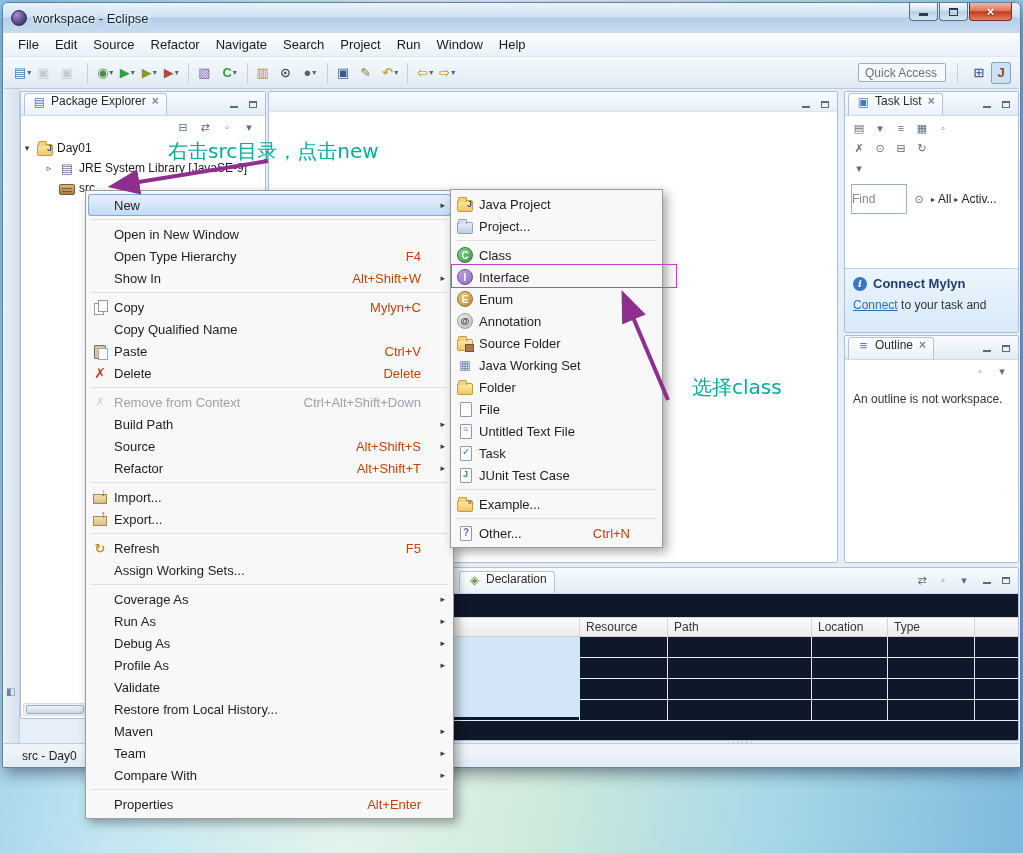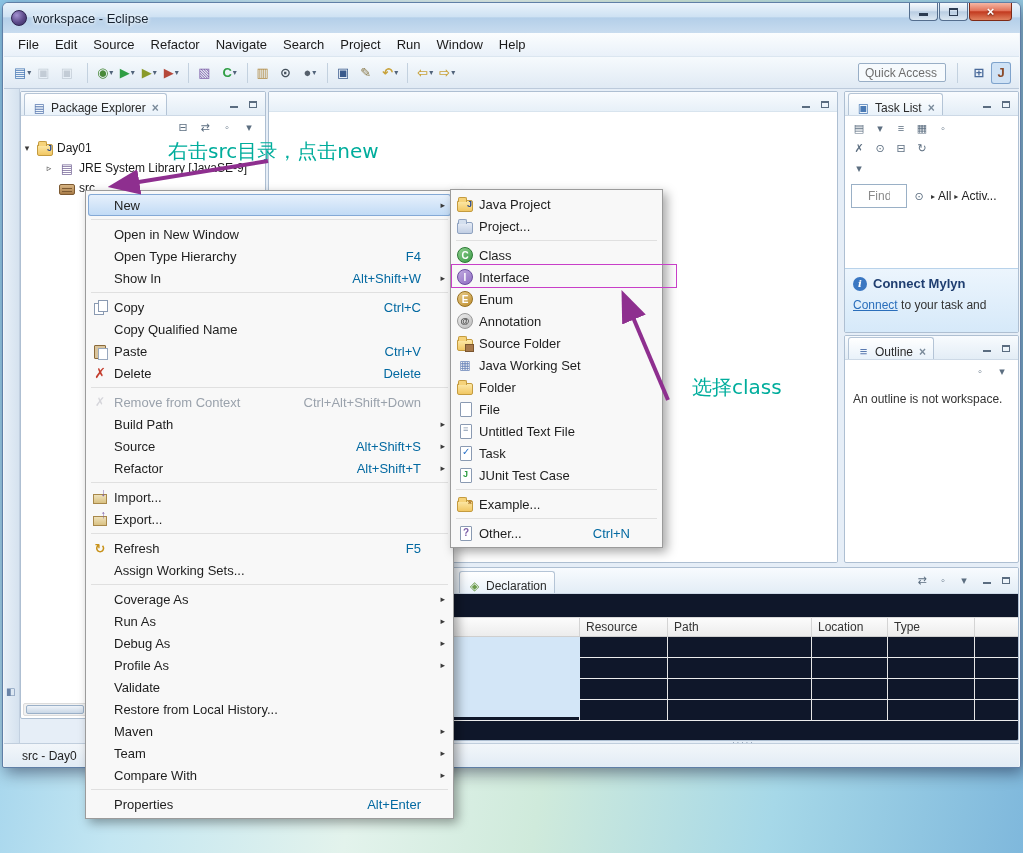--- a/index.html
+++ b/index.html
@@ -62,21 +62,21 @@
   
   .workbench { position:absolute; left:1px; right:1px; top:86px; bottom:24px; background:#e6eef7; }
   .left-trim { position:absolute; left:0; top:0; width:16px; height:100%;
     background:linear-gradient(90deg,#e7eff7,#d5e2ef); border-right:1px solid #c2d0e0; }
   .trim-ic { position:absolute; left:2px; bottom:46px; font-size:10px; color:#6a84a8; }
 
   .panel { position:absolute; border:1px solid #aebfd2; background:#fff; border-radius:2px;
     display:flex; flex-direction:column; overflow:hidden; }
   .phead { height:24px; background:linear-gradient(#f8fbfe,#e3edf6); border-bottom:1px solid #cdd9e6;
     display:flex; align-items:flex-end; padding:0 3px; flex:0 0 24px; position:relative; }
-  .vtab { display:flex; align-items:flex-end; gap:4px; height:22px; padding:0 7px;
+  .vtab { display:flex; align-items:flex-start; gap:4px; height:22px; padding:0 7px;
     background:linear-gradient(#ffffff,#e9f2fa); border:1px solid #b4c4d6; border-bottom:none;
     border-radius:3px 3px 0 0; font-size:12px; color:#2b2b2b; white-space:nowrap; cursor:pointer; }
   .tabclose { color:#7a8a9a; font-size:12px; font-weight:bold; margin-left:2px; cursor:pointer; }
   .pbtns { position:absolute; right:4px; top:5px; display:flex; }
   .pbtn { width:16px; height:14px; display:flex; align-items:center; justify-content:center;
     margin-left:3px; cursor:pointer; }
   .pbtn .sh-min { width:8px; height:2px; background:#5a6c80; margin-top:5px; }
   .pbtn .sh-max { width:8px; height:7px; border:1px solid #5a6c80; border-top:2px solid #5a6c80; }
   .tabic { width:15px; height:15px; display:inline-flex; align-items:center; justify-content:center; }
   .tabic.pkgexp::after { content:"▤"; color:#5a7ab0; font-size:12px; }
@@ -103,22 +103,22 @@
   
   .editor { left:264px; top:2px; width:570px; height:472px; }
   .ehead { height:20px; background:linear-gradient(#f8fbfe,#e7f0f8); border-bottom:1px solid #d8e4ee;
     position:relative; flex:0 0 20px; }
   .ebody { flex:1; background:#fff; }
 
   
   .tasks-p { left:840px; top:2px; width:175px; height:242px; }
   .trowicons { display:flex; align-items:center; gap:5px; padding:4px 6px 0 6px; }
   .findrow { display:flex; align-items:center; gap:4px; padding:8px 4px 0 6px; white-space:nowrap; overflow:hidden; }
-  .find { width:56px; height:24px; border:1px solid #9ab0c6; font-size:12px; color:#8a8a8a;
-    padding:0 16px; font-family:inherit; }
+  .find { width:56px; height:30px; border:1px solid #9ab0c6; font-size:12px; color:#8a8a8a;
+    padding:0 0; font-family:inherit; }
   .flt { display:flex; align-items:center; gap:3px; font-size:12px; color:#222; }
   .fa { font-style:normal; font-size:8px; color:#333; }
   .mylyn { position:absolute; left:0; right:0; bottom:0; height:64px;
     background:linear-gradient(#ecf5fd,#d6e9f9); border-top:1px solid #b8d2ea; padding:7px 8px; overflow:hidden; }
   .mylyn-title { display:flex; gap:6px; align-items:center; font-weight:bold; color:#1f3e70; font-size:13px; }
   .info-ic { width:14px; height:14px; border-radius:50%; background:#3a77c2; color:#fff; font-size:10px;
     font-style:italic; display:inline-flex; align-items:center; justify-content:center;
     font-family:"DejaVu Serif",serif; flex:0 0 14px; }
   .mylyn-body { margin-top:7px; font-size:12px; color:#333; white-space:nowrap; }
   .mylyn-body a { color:#2a6ebb; text-decoration:underline; cursor:pointer; }
@@ -157,21 +157,21 @@
     border-radius:0 0 2px 2px; }
 
   
   .menu { position:absolute; background:#f8f8f8; border:1px solid #9b9b9b;
     box-shadow:4px 4px 10px rgba(0,0,0,.35); padding:3px 2px; display:flex; flex-direction:column;
     font-size:13px; color:#1e1e1e; }
   #context-menu { left:85px; top:190px; width:369px; z-index:50; }
   #new-submenu  { left:450px; top:189px; width:213px; z-index:55; }
   .menu-item { display:flex; align-items:center; height:22px; padding:0 6px 0 4px; gap:6px; cursor:pointer; }
   .mi-label { white-space:nowrap; }
-  .mi-short { margin-left:auto; padding-right:8px; white-space:nowrap; color:#0369a1; }
+  .mi-short { margin-left:auto; padding-right:8px; white-space:nowrap; color:#c2410c; }
   .mi-arrow { width:10px; text-align:right; font-size:9px; color:#3a3a3a; }
   .menu-sep { height:1px; background:#e0e0e0; margin:3px 3px; }
   .menu-item.highlight { background:linear-gradient(#e8f1fc,#c0daf5);
     box-shadow:inset 0 0 0 1px #84a9d6; border-radius:3px; }
   .menu-item.disabled { color:#9aa2ac; }
   .menu-item.disabled .mi-short { color:#9aa2ac; }
   .menu-item.disabled .mi-ic { opacity:.5; }
 
   
   .mi-ic { width:16px; height:16px; flex:0 0 16px; position:relative; display:inline-flex;
@@ -586,21 +586,21 @@
     <div class="menu-item">
       <span class="mi-ic"></span>
       <span class="mi-label">Show In</span>
       <span class="mi-short">Alt+Shift+W</span>
       <span class="mi-arrow">▸</span>
     </div>
   <span class="menu-sep"></span>
     <div class="menu-item">
       <span class="mi-ic ic-copy"></span>
       <span class="mi-label">Copy</span>
-      <span class="mi-short">Ctrl+C</span>
+      <span class="mi-short">Mylyn+C</span>
       <span class="mi-arrow" style="visibility: hidden;">▸</span>
     </div>
 
     <div class="menu-item">
       <span class="mi-ic"></span>
       <span class="mi-label">Copy Qualified Name</span>
       <span class="mi-short"></span>
       <span class="mi-arrow" style="visibility: hidden;">▸</span>
     </div>
 

